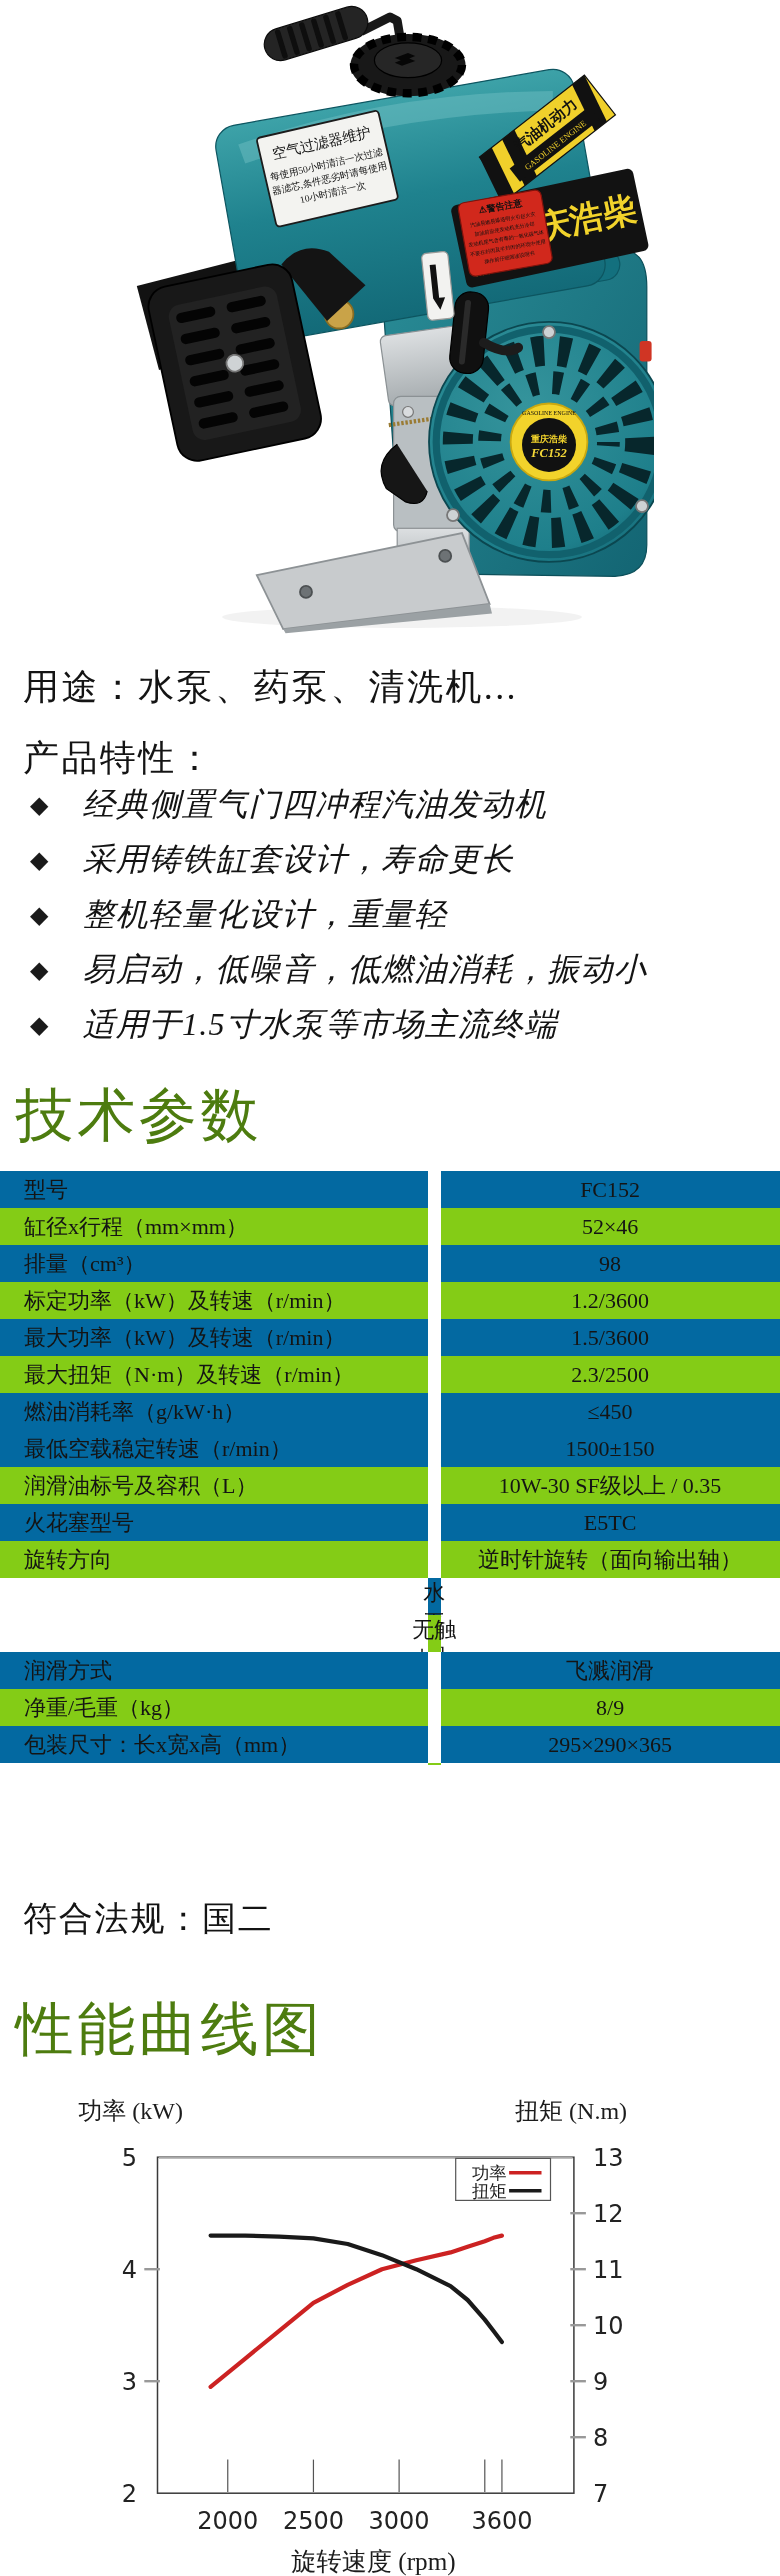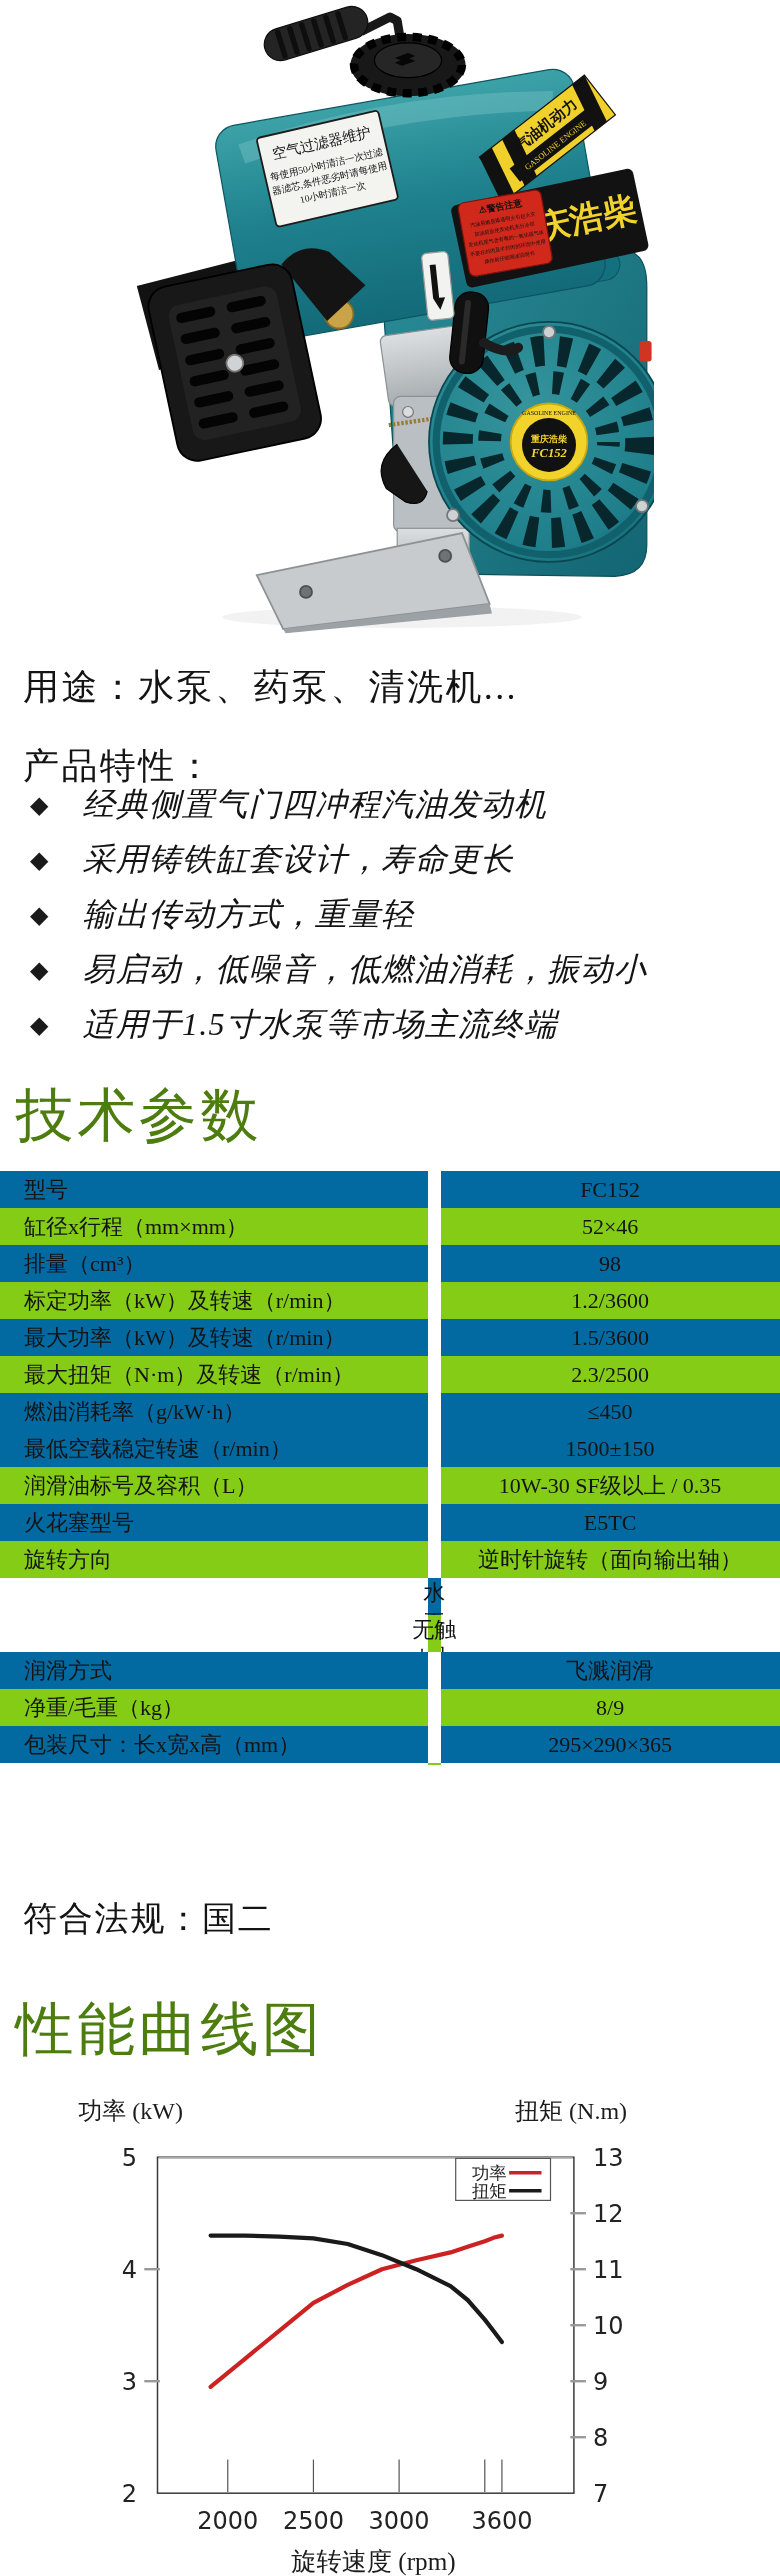--- a/index.html
+++ b/index.html
@@ -3,21 +3,21 @@
 <meta charset="utf-8">
 <style>
   html,body{margin:0;padding:0;background:#fff;}
   .page{position:relative;width:780px;height:2576px;background:#ffffff;overflow:hidden;
         font-family:"Liberation Serif","DejaVu Serif",serif;color:#141414;}
   .abs{position:absolute;}
   .sans{font-family:"DejaVu Sans","Liberation Sans",sans-serif;}
 
   
   .usage-line{left:23px;top:663px;font-size:36px;letter-spacing:2.4px;}
-  .features-title{left:23px;top:734px;font-size:36px;letter-spacing:2.4px;margin-top:8px;}
+  .features-title{left:23px;top:734px;font-size:36px;letter-spacing:2.4px;}
   .features-list{left:30px;top:790px;width:721px;}
   .feature-item{display:flex;align-items:center;height:30px;margin-bottom:25px;}
   .bullet{font-size:24px;line-height:1;margin-right:34px;color:#1a1a1a;
           font-family:"DejaVu Sans",sans-serif;}
   .feature-text{font-size:32px;letter-spacing:1.2px;font-style:italic;}
 
   .sec-heading{font-size:58px;letter-spacing:3.6px;color:#4d7c0f;}
   .h-specs{left:15.6px;top:1077px;}
   .h-perf{left:15.6px;top:1991px;}
   .compliance{left:23px;top:1896px;font-size:34px;letter-spacing:1.8px;}
@@ -213,21 +213,21 @@
     <div class="feature-item">
       <span class="bullet">◆</span>
       <span class="feature-text">经典侧置气门四冲程汽油发动机</span>
     </div>
     <div class="feature-item">
       <span class="bullet">◆</span>
       <span class="feature-text">采用铸铁缸套设计，寿命更长</span>
     </div>
     <div class="feature-item">
       <span class="bullet">◆</span>
-      <span class="feature-text">输出传动方式，重量轻</span>
+      <span class="feature-text">整机轻量化设计，重量轻</span>
     </div>
     <div class="feature-item">
       <span class="bullet">◆</span>
       <span class="feature-text">易启动，低噪音，低燃油消耗，振动小</span>
     </div>
     <div class="feature-item">
       <span class="bullet">◆</span>
       <span class="feature-text">适用于1.5寸水泵等市场主流终端</span>
     </div>
   </div>

